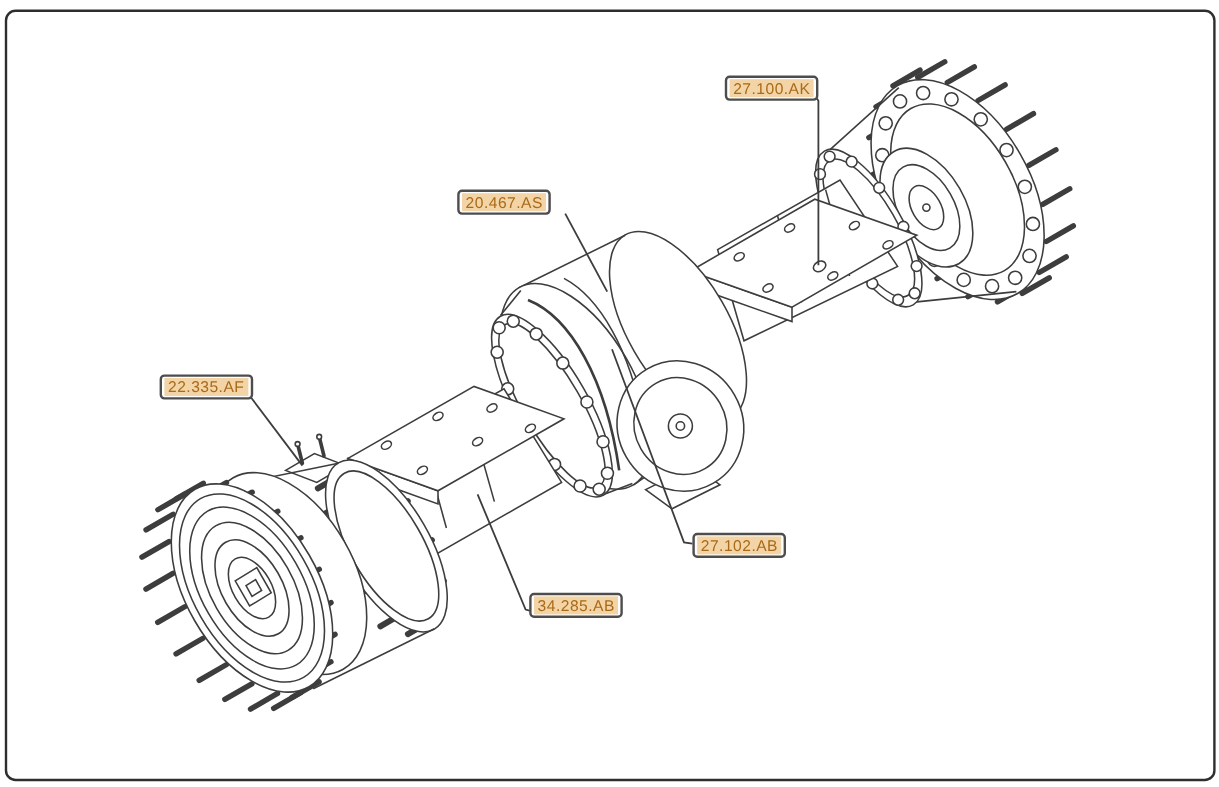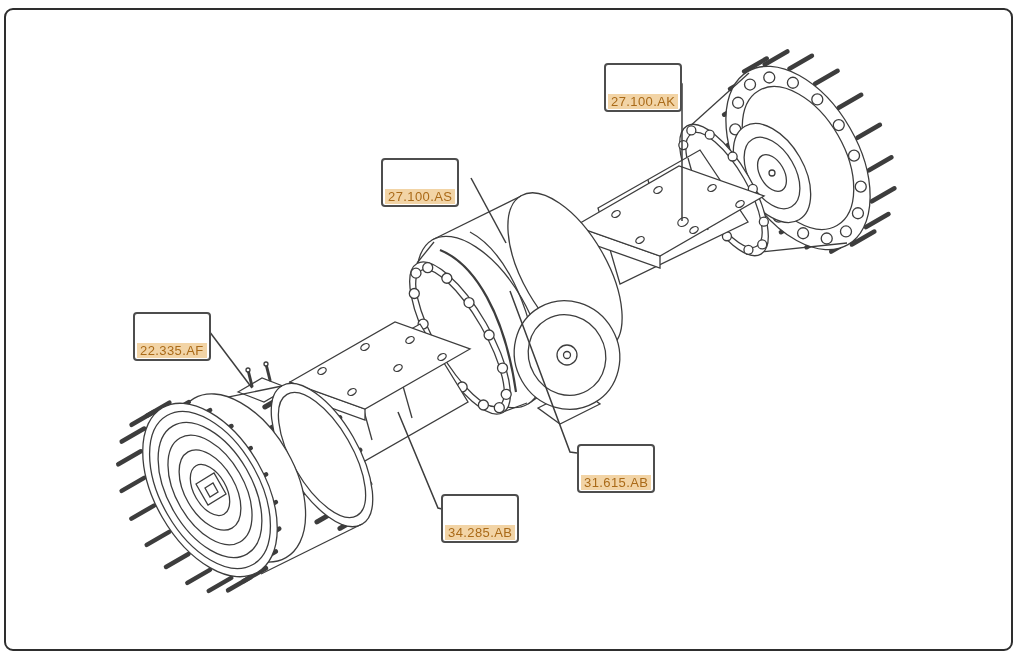--- a/index.html
+++ b/index.html
@@ -7,21 +7,21 @@
        font-family:"Liberation Sans",sans-serif;}
   .frame{position:absolute;left:4px;top:8px;right:3px;bottom:5px;
          border:2.5px solid #2e2e2e;border-radius:9px;background:#fff;}
   #drawing{position:absolute;left:0;top:0;}
   #drawing line,#drawing polyline,#drawing path{fill:none;}
   #drawing [stroke-width]{stroke:#3d3d3d;}
   .callout{position:absolute;border:2px solid #4d4d4d;border-radius:4px;
            background:#fff;padding:1px 2px;cursor:pointer;z-index:5;}
   .callout span{display:block;background:#f2d4a6;color:#aa6a18;
                 font-size:13px;line-height:15px;letter-spacing:.4px;
-                padding:0 3px;white-space:nowrap;margin-top:28px;}
+                padding:0 3px;white-space:nowrap;}
 </style>
 </head>
 <body>
 
 <div class="frame"></div>
 
 <svg id="drawing" width="1016" height="656" viewBox="0 0 1016 656" stroke="#3d3d3d" stroke-width="1.3" fill="none">
 
   <g>
     <g>
@@ -230,23 +230,23 @@
     <polyline points="209,331 252,388"></polyline>
     <polyline points="510,291 570,452 577,453"></polyline>
     <polyline points="398,412 438,508 442,509"></polyline>
   </g>
 </svg>
 
 <div class="callout" style="left:604px;top:63px;">
   <span>27.100.AK</span>
 </div>
 <div class="callout" style="left:381px;top:158px;">
-  <span>27.100.AS</span>
+  <span>20.467.AS</span>
 </div>
 <div class="callout" style="left:133px;top:312px;">
   <span>22.335.AF</span>
 </div>
 <div class="callout" style="left:577px;top:444px;">
-  <span>31.615.AB</span>
+  <span>27.102.AB</span>
 </div>
 <div class="callout" style="left:441px;top:494px;">
   <span>34.285.AB</span>
 </div>
 
 </body></html>

